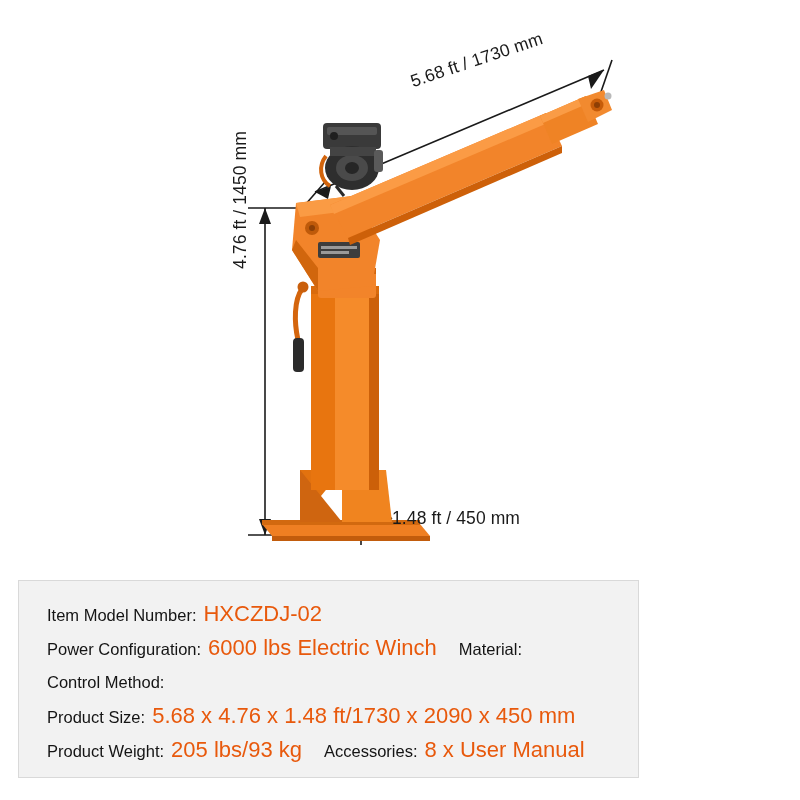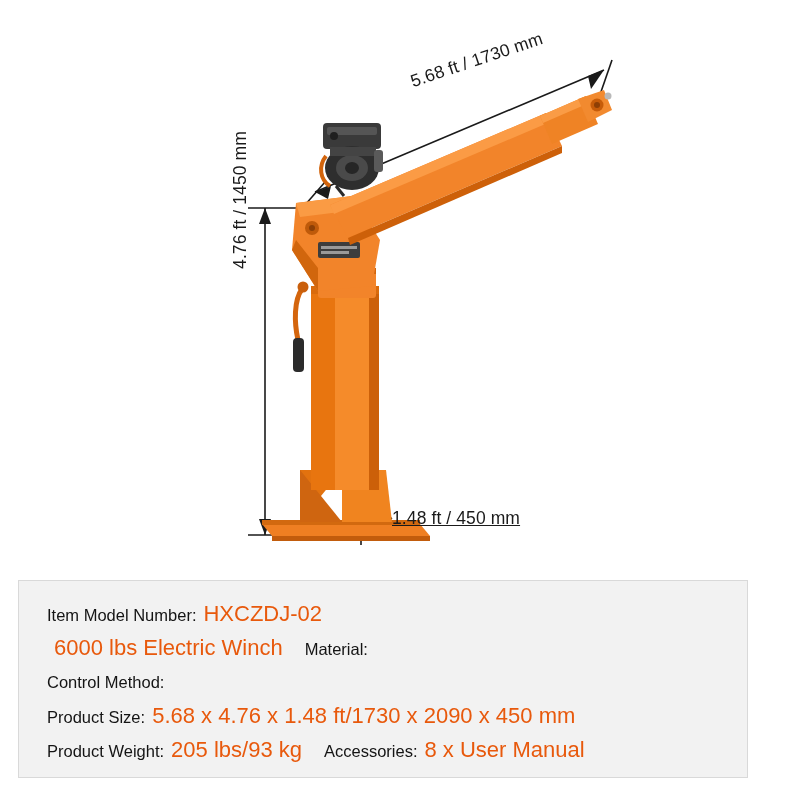--- a/index.html
+++ b/index.html
@@ -47,29 +47,28 @@
     left: 230px;
     top: 300px;
     transform: rotate(-90deg);
     transform-origin: left top;
     width: 200px;
     text-align: center;
   }
   #dim-base {
     left: 392px;
     top: 508px;
-    text-decoration: underline;
   }
 
   
   .spec-panel {
     position: absolute;
     left: 18px;
     top: 580px;
-    width: 730px;
+    width: 621px;
     height: 198px;
     background: #f2f2f2;
     border: 1px solid #d9d9d9;
     box-sizing: border-box;
     padding: 16px 41px 10px 28px;
   }
   .spec-row {
     display: flex;
     align-items: baseline;
     flex-wrap: nowrap;
@@ -212,20 +211,21 @@
 
     <div class="spec-row">
       <div class="spec-pair">
         <span class="spec-key">Item Model Number:</span>
         <span class="spec-val">HXCZDJ-02</span>
       </div>
     </div>
 
     <div class="spec-row">
       <div class="spec-pair">
+        <span class="spec-key">Power Configuration:</span>
         <span class="spec-val">6000 lbs Electric Winch</span>
       </div>
       <div class="spec-pair">
         <span class="spec-key">Material:</span>
       </div>
     </div>
 
     <div class="spec-row">
       <div class="spec-pair">
         <span class="spec-key">Control Method:</span>

